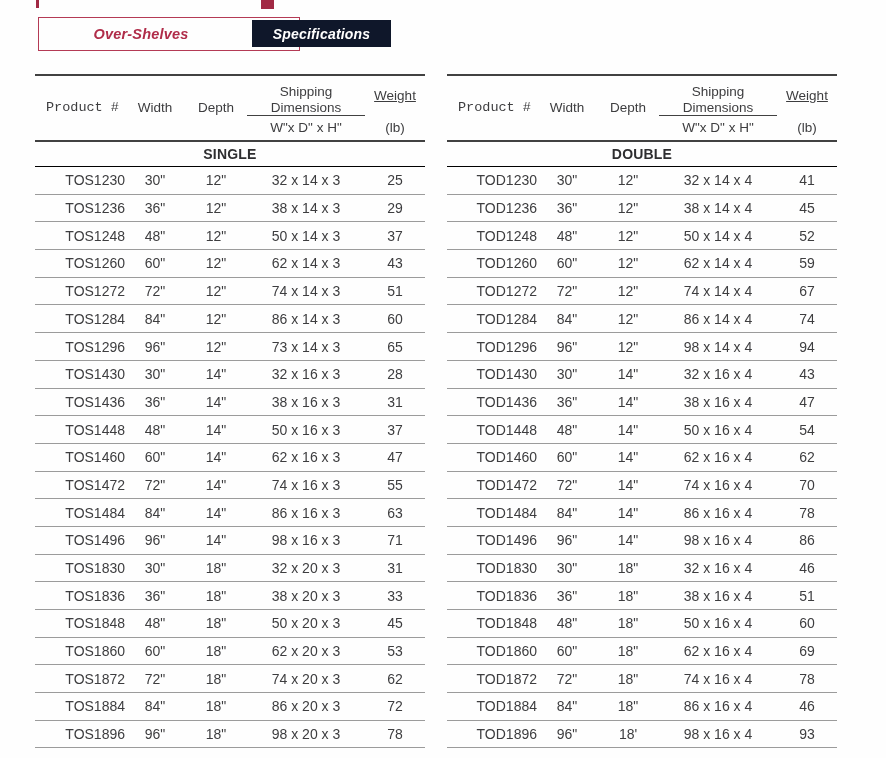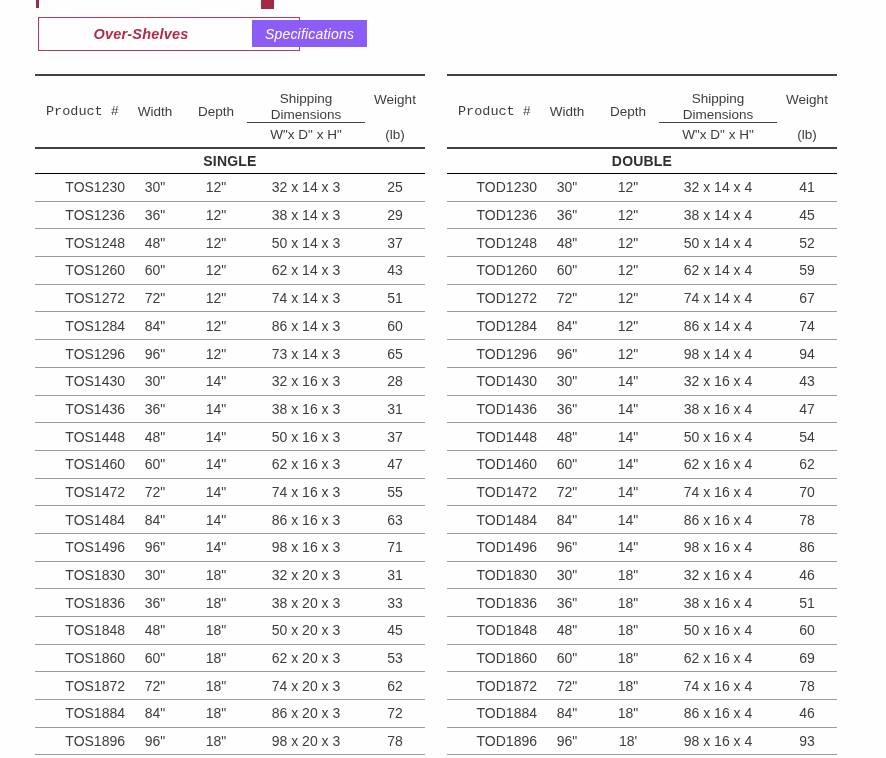--- a/index.html
+++ b/index.html
@@ -25,24 +25,24 @@
   }
   .tab-outline-label {
     position: absolute; left: 34px; top: 17px;
     width: 214px; height: 34px;
     display: flex; align-items: center; justify-content: center;
     color: #b02c49; font-size: 14.5px; font-weight: 700; font-style: italic;
     letter-spacing: 0.2px;
   }
   .tab-filled {
     position: absolute; left: 252px; top: 20px;
-    width: 115px; height: 27px;
-    background: #8b5cf6;
+    width: 139px; height: 27px;
+    background: #0f172a;
     display: flex; align-items: center; justify-content: center;
-    color: #ffffff; font-size: 14px; font-weight: 400; font-style: italic;
+    color: #ffffff; font-size: 14px; font-weight: 700; font-style: italic;
     letter-spacing: 0.2px;
   }
 
   
   .spec-table {
     position: absolute; top: 74px;
     width: 390px;
     border-collapse: collapse;
     table-layout: fixed;
     color: #3d3d3f;
@@ -58,22 +58,22 @@
   .spec-table col.c-weight  { width: 60px; }
 
   .spec-table thead { border-top: 2px solid #414141; border-bottom: 2px solid #414141; }
   .spec-table th {
     font-weight: 400; font-size: 13.5px; color: #3d3d3f;
     text-align: center; vertical-align: middle;
   }
   .spec-table th.h-product { text-align: left; padding-left: 11px; font-family: Liberation Mono, monospace; }
   .spec-table tr.head-row-1 th { height: 40px; }
   .spec-table tr.head-row-2 th { height: 25px; }
-  .spec-table th.h-ship { border-bottom: 1.5px solid #414141; line-height: 1.15; padding-top: 15px; }
-  .spec-table th.h-weight { vertical-align: middle; }
+  .spec-table th.h-ship { border-bottom: 1.5px solid #414141; line-height: 1.15; padding-top: 8px; }
+  .spec-table th.h-weight { vertical-align: middle; text-decoration: underline; }
 
   .spec-table tr.section-row td {
     height: 26px; text-align: center; font-weight: 700; font-size: 14px;
     color: #2e2e30; border-bottom: 1px solid #000000; letter-spacing: 0.2px;
   }
   .spec-table tbody td {
     height: 27.7px; text-align: center; vertical-align: middle;
     border-bottom: 1px solid #9b9b9b;
   }
   .spec-table tbody td.col-product { text-align: right; padding-left: 11px; }

